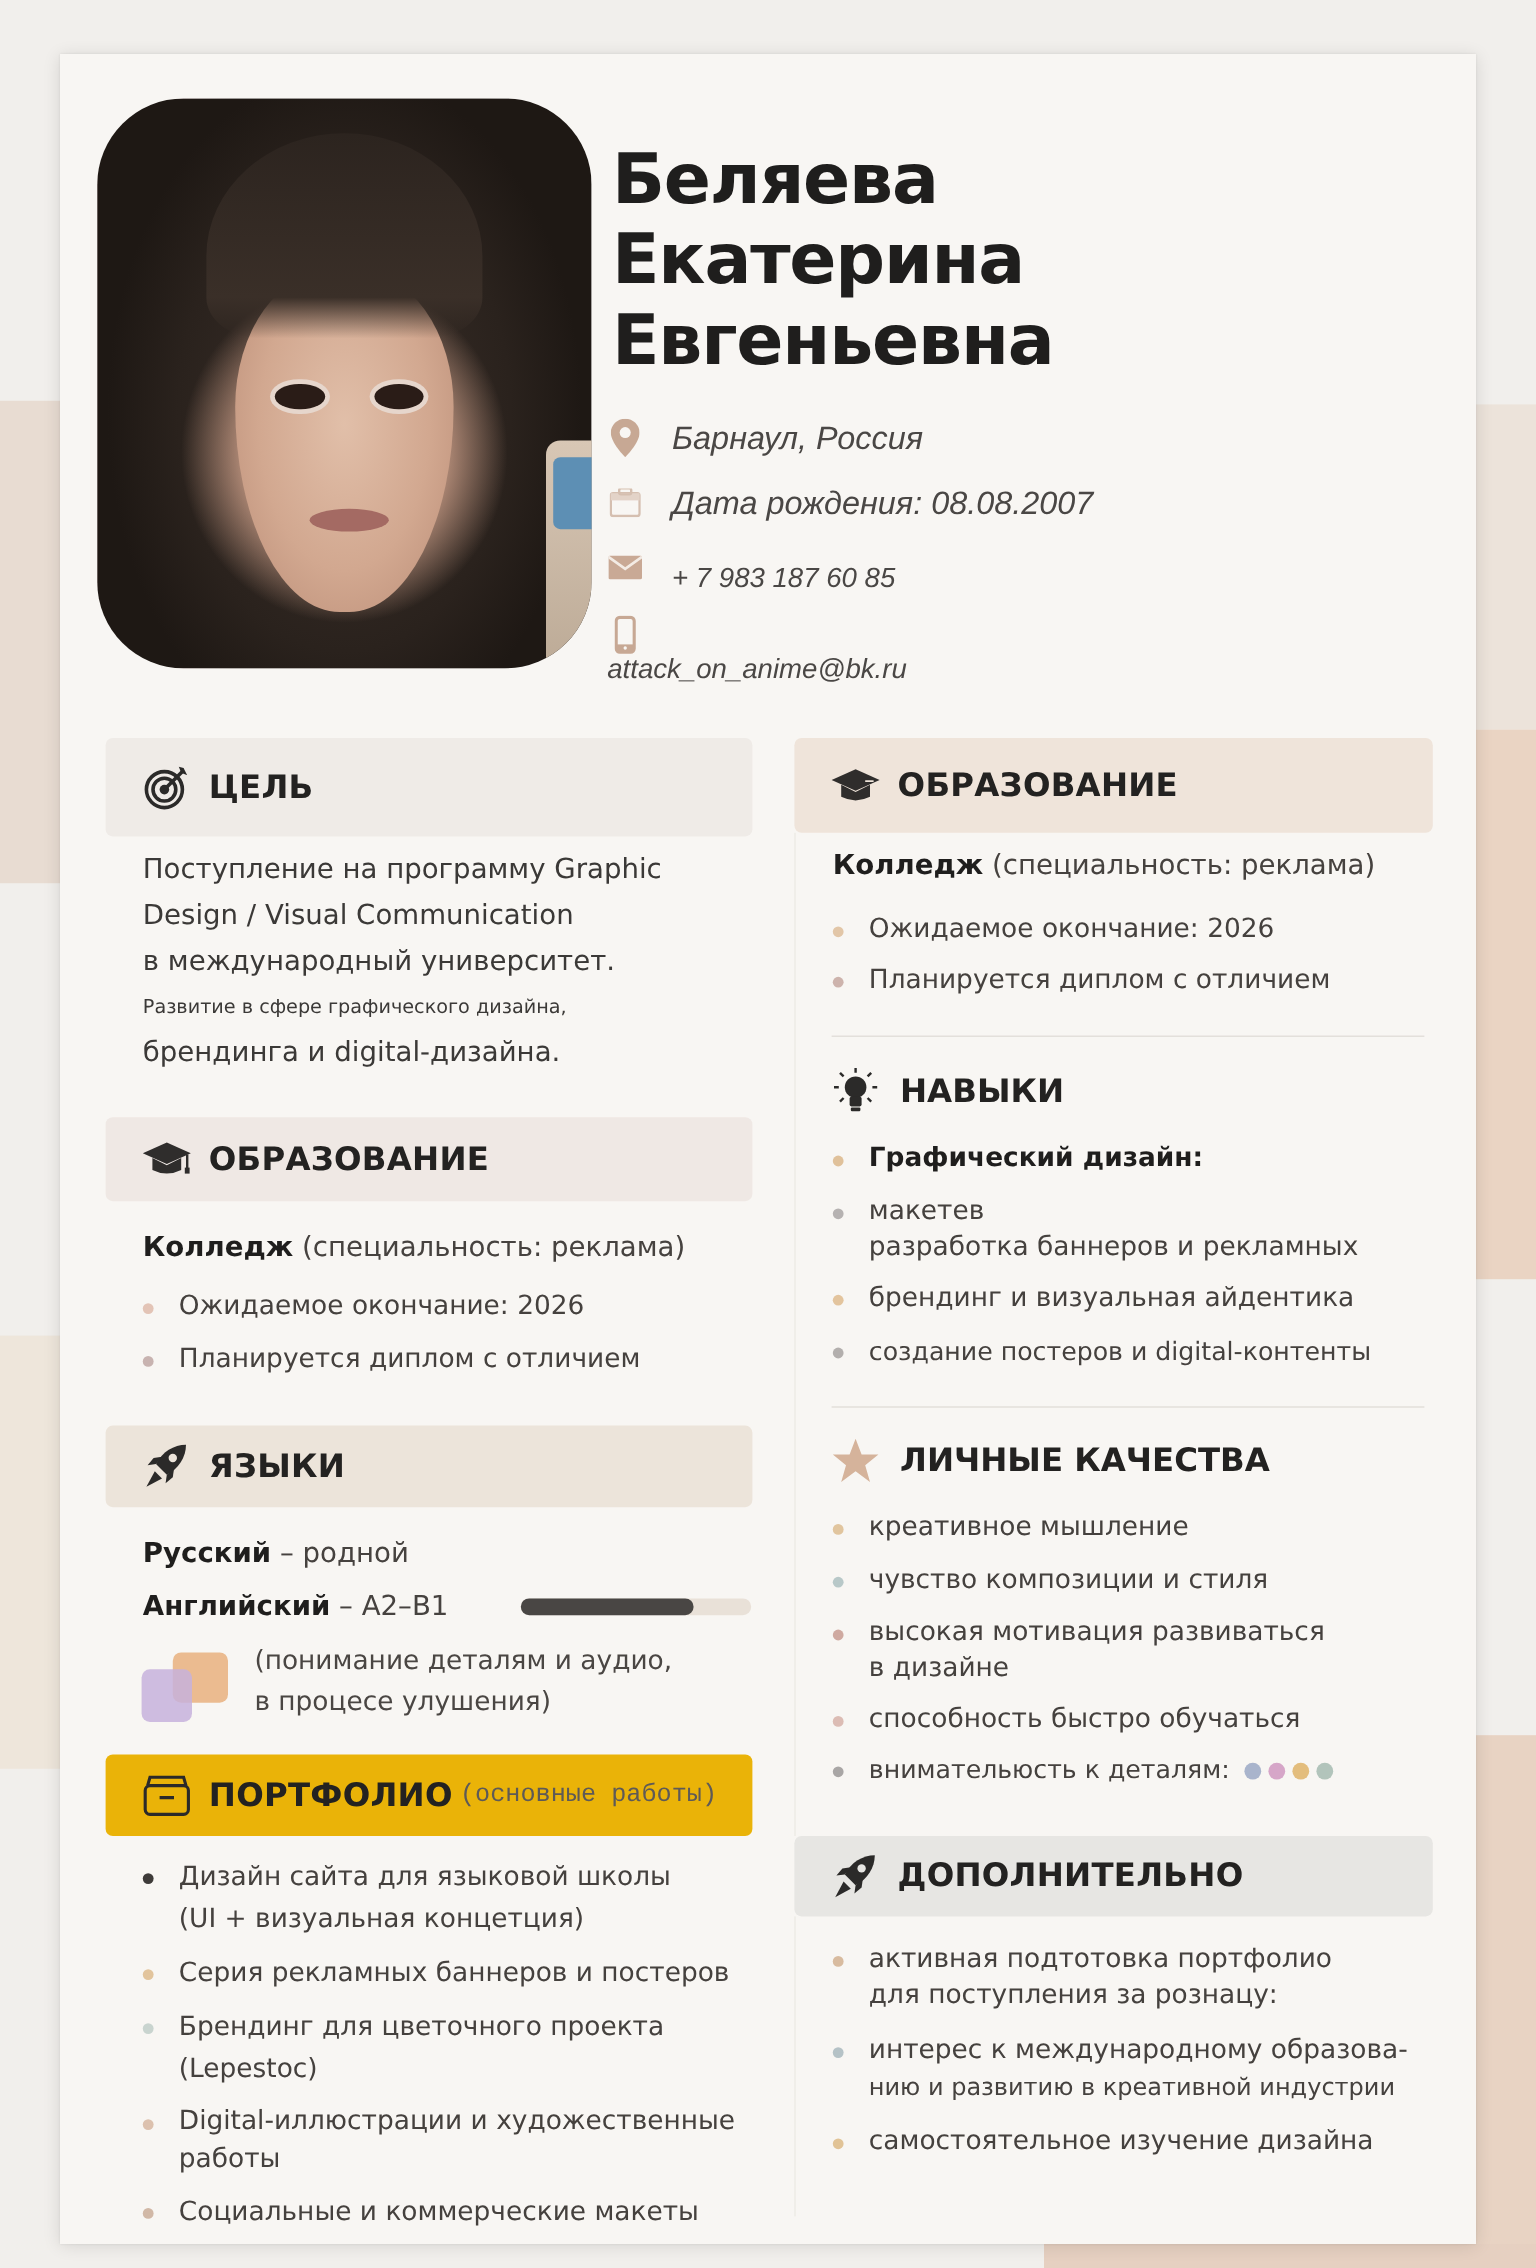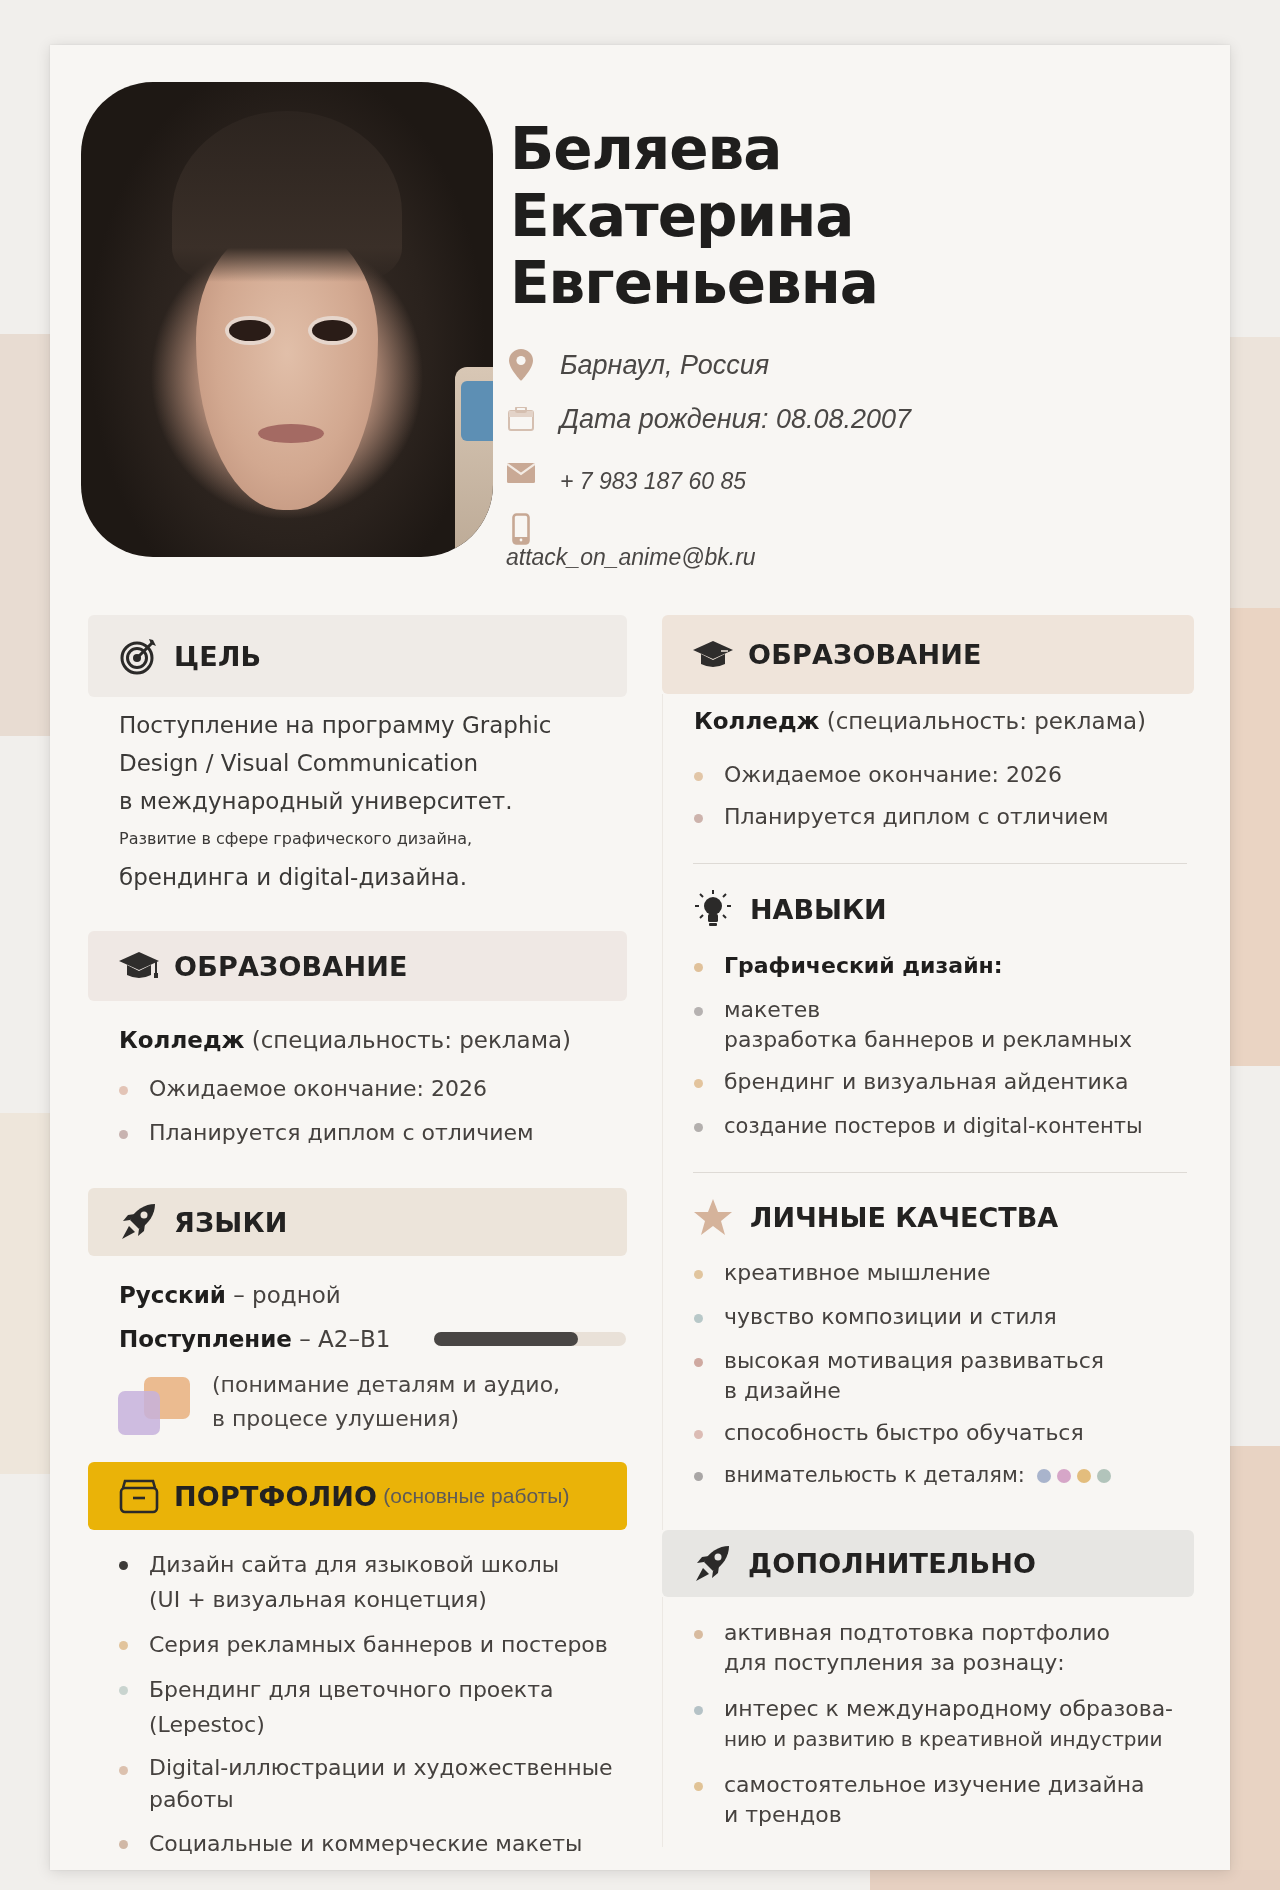--- a/index.html
+++ b/index.html
@@ -53,21 +53,21 @@
   .contact-row { position: absolute; left: 0; display: flex; white-space: nowrap; font-style: italic; }
   .contact-row .ic { width: 30px; height: 30px; display: flex; align-items: center; justify-content: center; margin-right: 24px; }
   .contact-row .txt { font-family: "Liberation Sans", sans-serif; color: #4a4745; }
 
   .sec-head {
     position: absolute; height: 70px; border-radius: 6px;
     display: flex; align-items: center; padding-left: 30px;
   }
   .sec-head .ic { width: 42px; height: 42px; display: flex; align-items: center; justify-content: center; margin-right: 14px; }
   .sec-head .title { font-family: "DejaVu Sans", sans-serif; font-weight: bold; font-size: 27px; color: #232221; letter-spacing: 0.2px; }
-  .sec-head .sub { font-family: Liberation Sans, sans-serif; font-size: 21px; color: #5e5a57; margin-left: 6px; font-weight: normal; }
+  .sec-head .sub { font-family: Liberation Mono, monospace; font-size: 21px; color: #5e5a57; margin-left: 6px; font-weight: normal; }
   .sec-plain { position: absolute; display: flex; align-items: center; }
   .sec-plain .ic { width: 42px; height: 42px; display: flex; align-items: center; justify-content: center; margin-right: 16px; }
   .sec-plain .title { font-family: "DejaVu Sans", sans-serif; font-weight: bold; font-size: 27px; color: #232221; }
 
   .txt-block { position: absolute; font-size: 23px; line-height: 38px; color: #3b3937; }
   .strong-line { position: absolute; font-size: 23px; color: #46423f; white-space: nowrap; }
   .strong-line b { color: #1f1e1d; }
   .list { position: absolute; list-style: none; }
   .list li { position: relative; padding-left: 30px; font-size: 22px; line-height: 30px; color: #45413e; }
   .list li .dot { position: absolute; left: 0; top: 12px; width: 9px; height: 9px; border-radius: 50%; }
@@ -196,21 +196,21 @@
         <path d="M10 24 L3 37 L16 30z" fill="#2b2a29"></path>
       </svg>
   </span>
   <span class="title">ЯЗЫКИ</span>
 </div>
 <div class="strong-line" style="left:119px;top:1282px;">
   <b>Русский</b>
   <span>– родной</span>
 </div>
 <div class="strong-line" style="left:119px;top:1326px;">
-  <b>Поступление</b>
+  <b>Английский</b>
   <span>– A2–B1</span>
 </div>
 <div class="bar" style="left:434px;top:1332px;width:192px;">
   <div class="fill" style="width:75%;"></div>
 </div>
 <div style="position:absolute;left:118px;top:1377px;width:74px;height:60px;">
   <div style="position:absolute;left:26px;top:0;width:46px;height:42px;border-radius:7px;background:#e9b585;opacity:0.9;"></div>
   <div style="position:absolute;left:0;top:14px;width:42px;height:44px;border-radius:7px;background:#c7b2dc;opacity:0.85;"></div>
 </div>
 <div class="txt-block" style="left:212px;top:1368px;font-size:22px;line-height:34px;color:#4a4643;">
@@ -374,15 +374,14 @@
       <div>для поступления за рознацу:</div>
     </li>
   <li style="margin-bottom:16px;">
       <span class="dot" style="background:#b5c2c6;"></span>
       <div style="white-space:nowrap;">интерес к международному образова-</div>
       <div style="white-space:nowrap;font-size:20px;">нию  и  развитию в креативной индустрии</div>
     </li>
   <li>
       <span class="dot" style="background:#e1c396;"></span>
       <div>самостоятельное изучение дизайна</div>
-      <div>и трендов</div>
     </li>
 </ul>
 
 </body></html>

